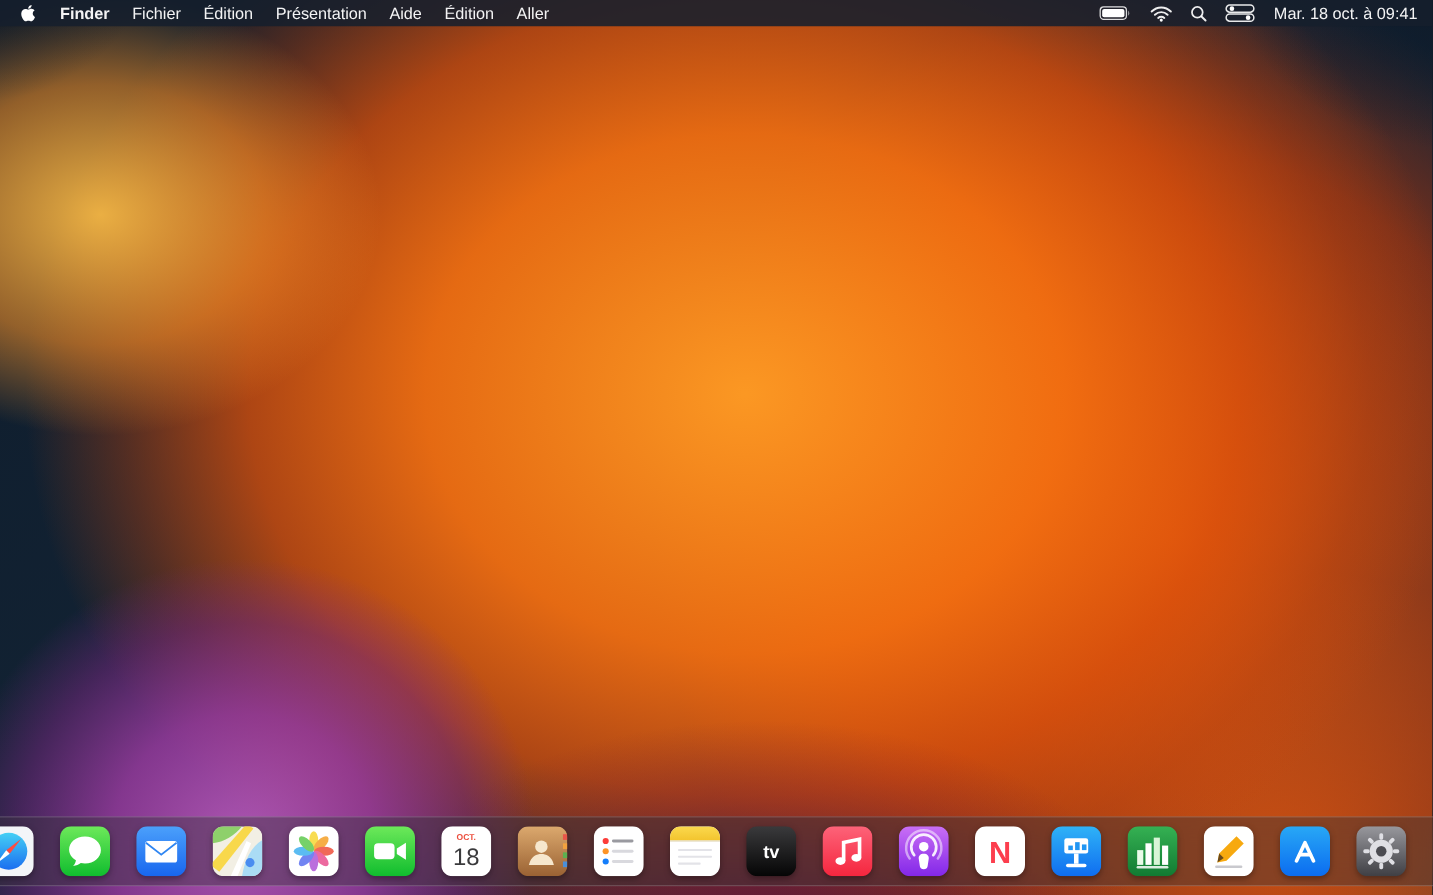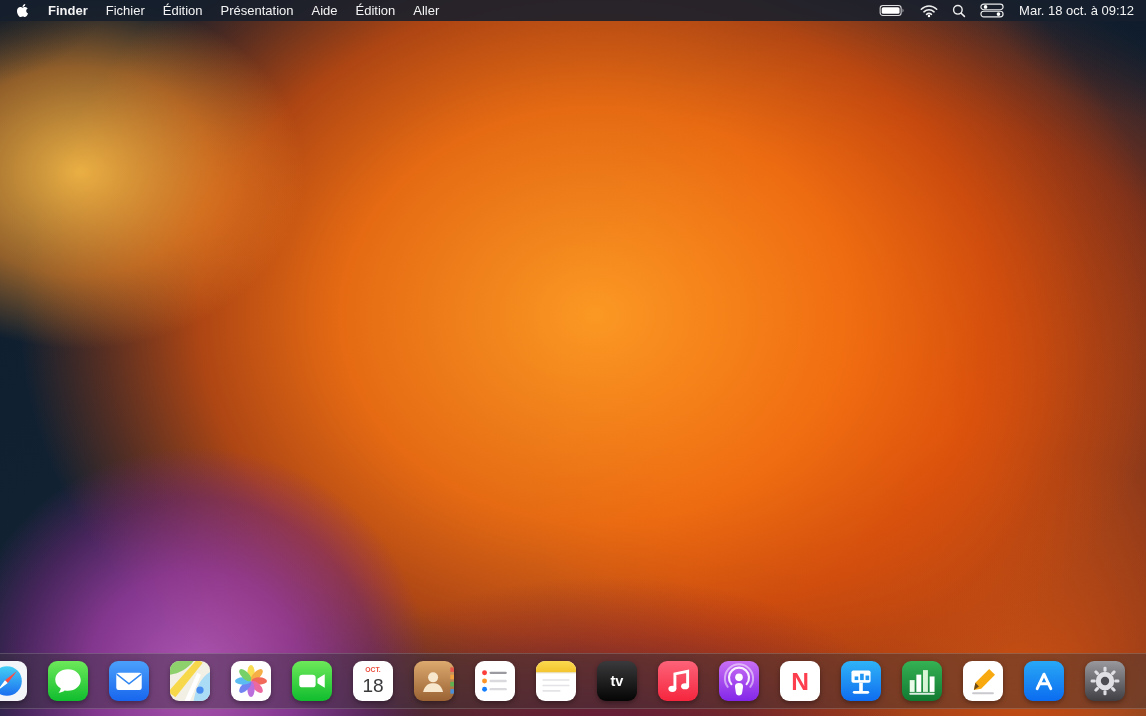--- a/index.html
+++ b/index.html
@@ -90,21 +90,21 @@
         </svg>
       </button>
       <button class="mb-status">
         <svg width="24" height="15" viewBox="0 0 26 16">
           <rect x="1" y="1" width="24" height="6.2" rx="3.1" fill="none" stroke="rgba(255,255,255,0.9)" stroke-width="1.3"></rect>
           <circle cx="6" cy="4.1" r="2" fill="#ffffff"></circle>
           <rect x="1" y="8.8" width="24" height="6.2" rx="3.1" fill="none" stroke="rgba(255,255,255,0.9)" stroke-width="1.3"></rect>
           <circle cx="20" cy="11.9" r="2" fill="#ffffff"></circle>
         </svg>
       </button>
-      <button class="mb-item mb-clock">Mar. 18 oct. à 09:12</button>
+      <button class="mb-item mb-clock">Mar. 18 oct. à 09:41</button>
     </div>
   </header>
 
   <nav class="dock">
 
     <button class="dock-item">
       <svg viewBox="0 0 44 44">
         <defs>
           <linearGradient id="gFin" x1="0" y1="0" x2="0" y2="1">
               <stop offset="0" stop-color="#6fc5f9"></stop>

